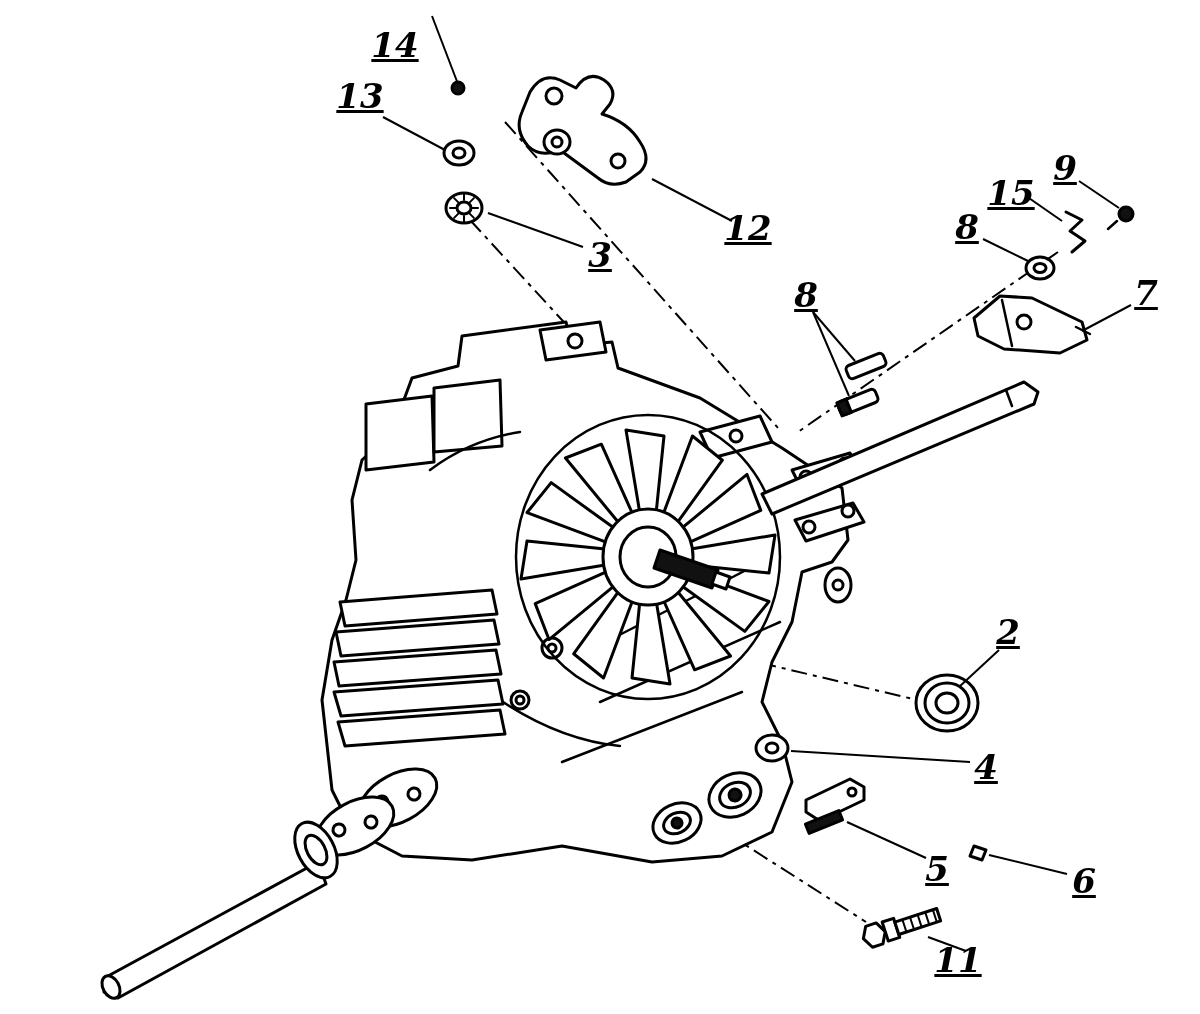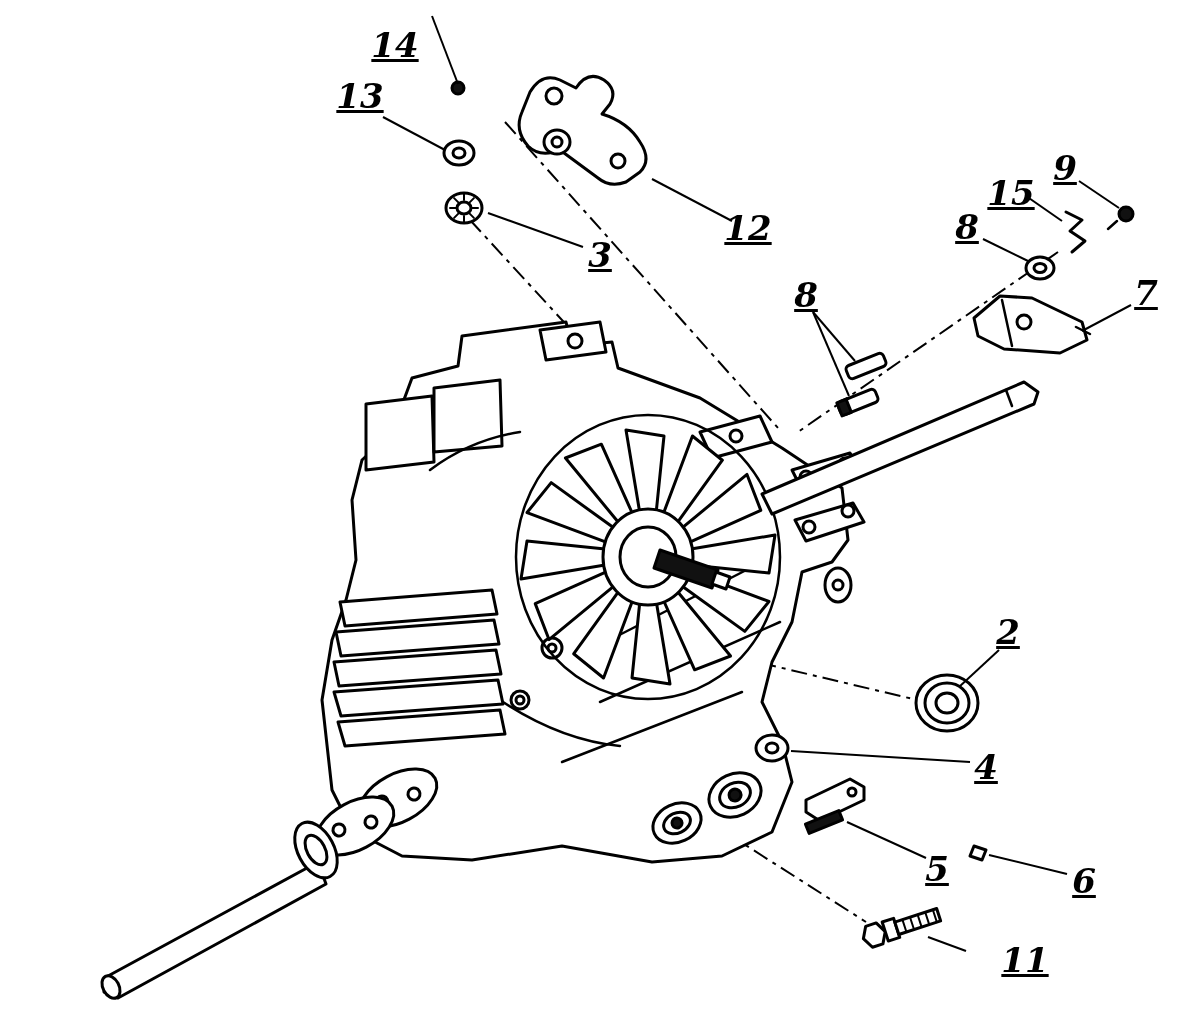--- a/index.html
+++ b/index.html
@@ -254,16 +254,16 @@
       <div class="callout" style="left: 748px; top: 228px;">12</div>
       <div class="callout" style="left: 1011px; top: 182px; margin-top: 11px;">15</div>
       <div class="callout" style="left: 1065px; top: 168px;">9</div>
       <div class="callout" style="left: 967px; top: 227px;">8</div>
       <div class="callout" style="left: 806px; top: 295px;">8</div>
       <div class="callout" style="left: 1146px; top: 293px;">7</div>
       <div class="callout" style="left: 1008px; top: 632px;">2</div>
       <div class="callout" style="left: 986px; top: 767px;">4</div>
       <div class="callout" style="left: 937px; top: 869px;">5</div>
       <div class="callout" style="left: 1084px; top: 881px;">6</div>
-      <div class="callout" style="left: 1025px; top: 960px;">11</div>
+      <div class="callout" style="left: 958px; top: 960px;">11</div>
     </div>
 
 </div>
 
 </body></html>

